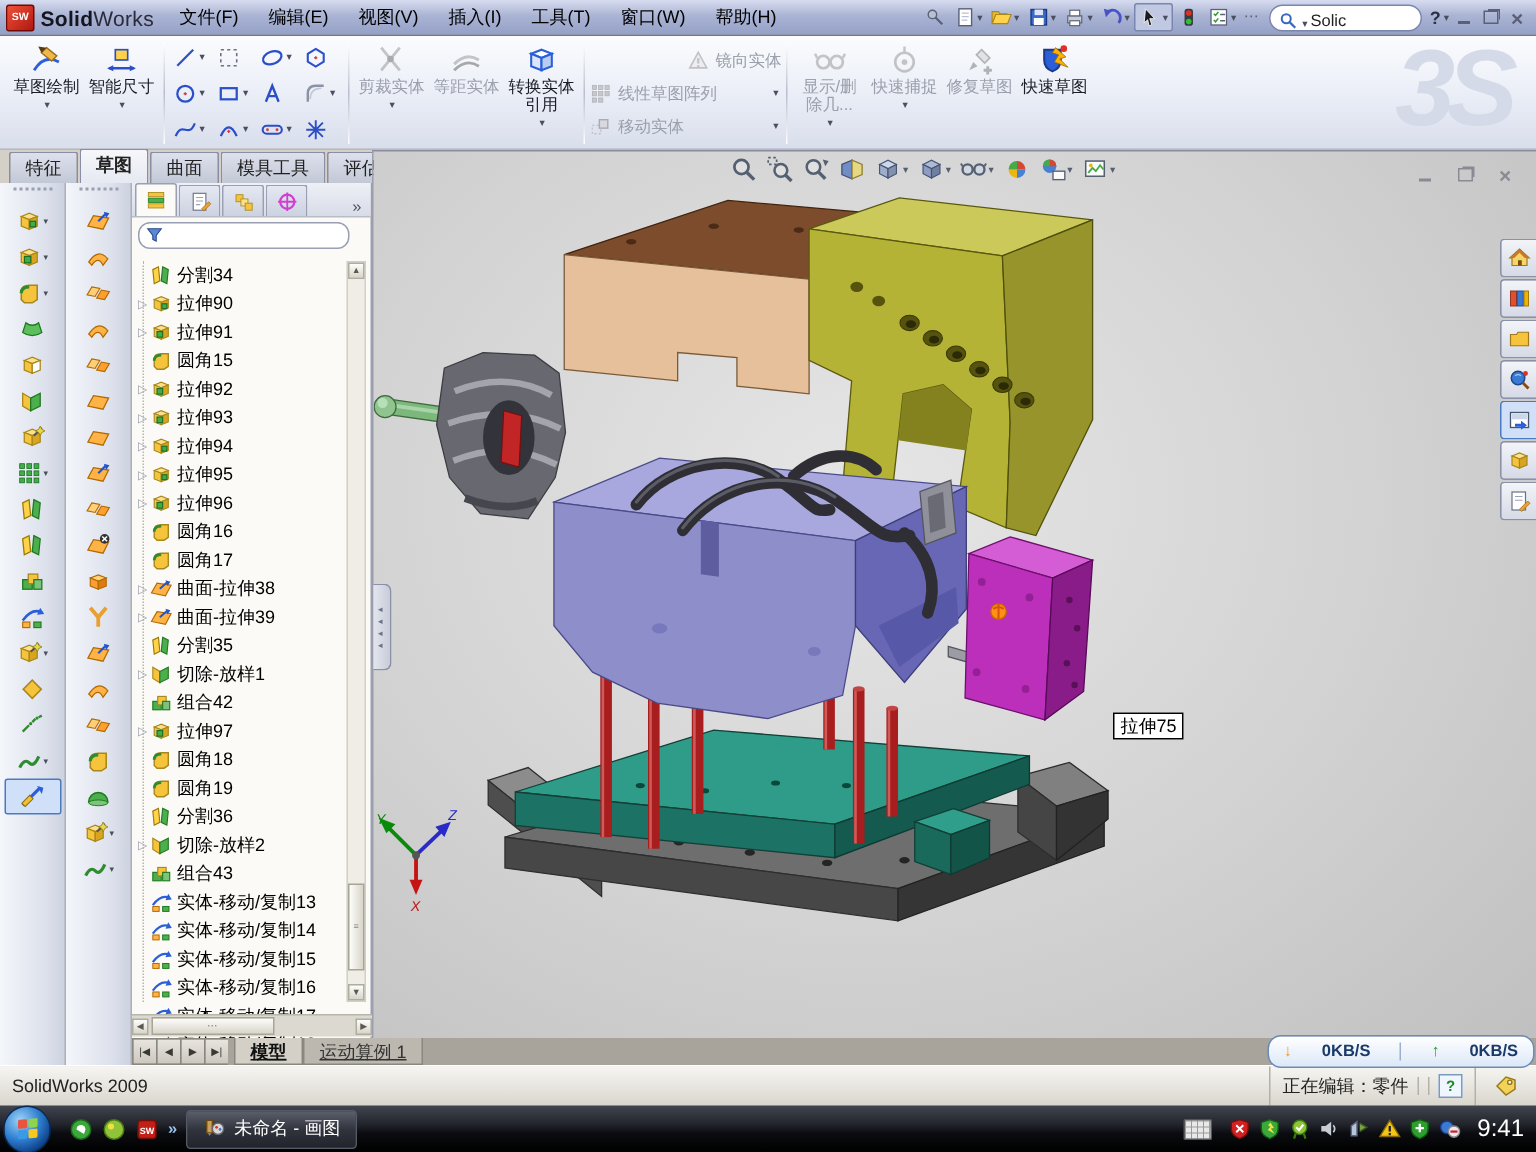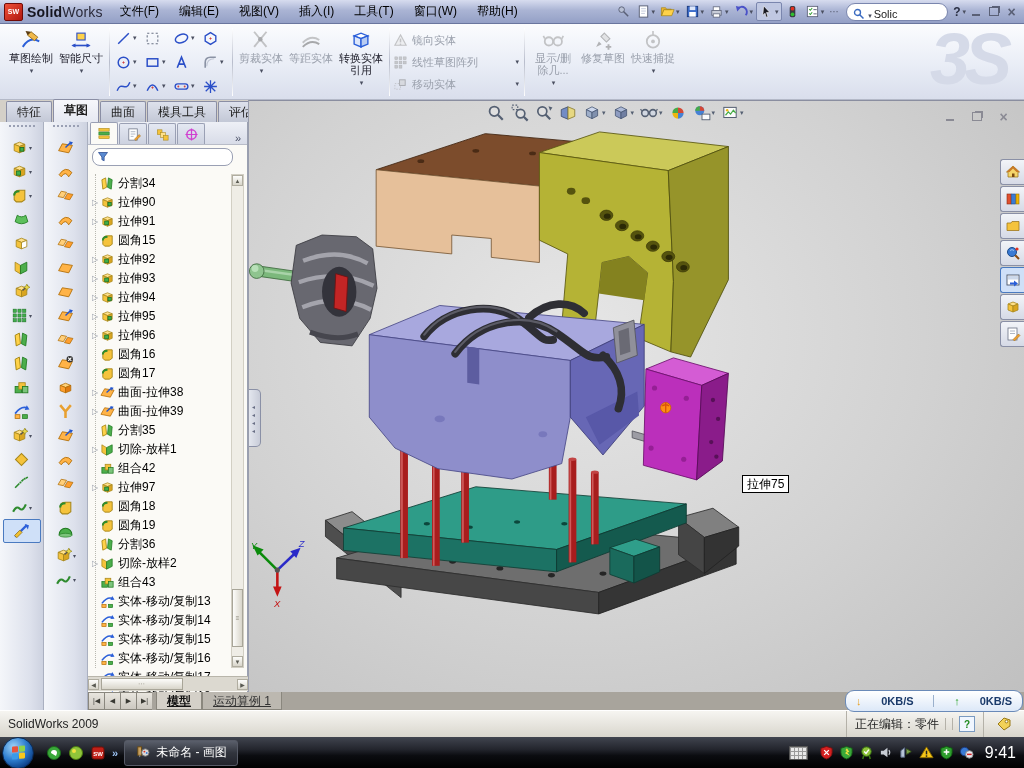--- a/index.html
+++ b/index.html
@@ -44,21 +44,21 @@
   #ribbon-inner{position:absolute;left:0;top:0;display:flex;align-items:stretch;height:76px;padding-left:6px;}
   .rsep{width:1px;background:linear-gradient(#fff,#b8bdcc,#fff);margin:4px 3px;}
   .bigbtn{width:50px;display:flex;flex-direction:column;align-items:center;justify-content:flex-start;
     padding-top:5px;font-size:11px;line-height:12px;text-align:center;color:#1c1c28;border-radius:2px;}
   .bigbtn .lbl{margin-top:1px;width:46px;}
   .bigbtn .dd{margin-top:1px;}
   .sketchgrid{display:grid;grid-template-rows:repeat(3,24px);grid-auto-flow:column;
     grid-template-columns:repeat(4,29px);align-content:center;}
   .gcell{display:flex;align-items:center;justify-content:flex-start;padding-left:2px;}
   .stackcol{display:flex;flex-direction:column;justify-content:center;gap:2px;width:128px;}
-  .stackrow{display:flex;align-items:center;gap:4px;font-size:11px;height:20px;}
+  .stackrow{display:flex;align-items:center;gap:4px;font-size:11px;height:20px;justify-content:flex-end;}
   .stackrow .dd{margin-left:auto;margin-right:2px;}
 
   
   #mode-tabs{left:0;top:100px;width:368px;height:22px;display:flex;align-items:flex-end;
     padding-left:6px;box-sizing:border-box;}
   .mtab{font-size:12px;color:#222;padding:2px 10px 3px;border:1px solid #8a8ea4;border-bottom:none;
     background:linear-gradient(#dde1ec,#c3c8d6);margin-right:1px;border-radius:2px 2px 0 0;height:15px;}
   .mtab.active{background:linear-gradient(#f6f7fb,#e6e9f2);font-weight:bold;height:17px;}
   .mtab.dim{color:#7a7e8c;}
 
@@ -502,37 +502,47 @@
             <circle cx="11.5" cy="9" r="3" fill="none" stroke="#8a92a4" stroke-width="1.3"></circle>
             <path d="M8,9 h0.5 M2,7 L1,5 M14.5,7 L15.5,5" stroke="#8a92a4" stroke-width="1.2"></path>
           </svg>
         </span>
         <span class="lbl">显示/删除几...</span>
         <span class="dd">▾</span>
       </div>
       <div class="bigbtn dis">
         <span class="ic">
           <svg width="22" height="22" viewBox="0 0 16 16">
+            <circle cx="8" cy="9" r="4.5" fill="none" stroke="#8a92a4" stroke-width="1.3"></circle>
+            <circle cx="8" cy="9" r="1.4" fill="#8a92a4"></circle>
+            <line x1="8" y1="1.5" x2="8" y2="5" stroke="#8a92a4" stroke-width="1.2"></line>
+          </svg>
+        </span>
+        <span class="lbl">快速捕捉</span>
+        <span class="dd">▾</span>
+      </div>
+      <div class="bigbtn dis">
+        <span class="ic">
+          <svg width="22" height="22" viewBox="0 0 16 16">
             <polygon points="9,3 13,7 10.5,9.5 6.5,5.5" fill="#c8d0de" stroke="#6a7284" stroke-width="0.8"></polygon>
             <path d="M3,13 l2,-4 2,2 Z" fill="#6a7284"></path>
             <path d="M12,11 v4 M10,13 h4" stroke="#6a7284" stroke-width="1.4"></path>
           </svg>
         </span>
         <span class="lbl">修复草图</span>
       </div>
-      <div class="bigbtn dis">
+      <div class="bigbtn">
         <span class="ic">
           <svg width="22" height="22" viewBox="0 0 16 16">
-            <circle cx="8" cy="9" r="4.5" fill="none" stroke="#8a92a4" stroke-width="1.3"></circle>
-            <circle cx="8" cy="9" r="1.4" fill="#8a92a4"></circle>
-            <line x1="8" y1="1.5" x2="8" y2="5" stroke="#8a92a4" stroke-width="1.2"></line>
-          </svg>
-        </span>
-        <span class="lbl">快速捕捉</span>
-        <span class="dd">▾</span>
+            <path d="M3,3 h8 v5 q0,4 -4,5.5 Q3,12 3,8 Z" fill="#2a5fd9" stroke="#1a3a8a"></path>
+            <polygon points="8.5,2 13.5,6.5 10.5,7.5 14.5,11.5 8,9 10,5.5 7,4.5" fill="#ffb000" stroke="#a06a00" stroke-width="0.4"></polygon>
+            <circle cx="12.5" cy="2.5" r="1.6" fill="#e03020"></circle>
+          </svg>
+        </span>
+        <span class="lbl">快速草图</span>
       </div>
     </div>
 </div>
 
 <div id="mode-tabs" class="abs">
     <div class="mtab">特征</div>
     <div class="mtab active">草图</div>
     <div class="mtab">曲面</div>
     <div class="mtab">模具工具</div>
     <div class="mtab">评估</div>

